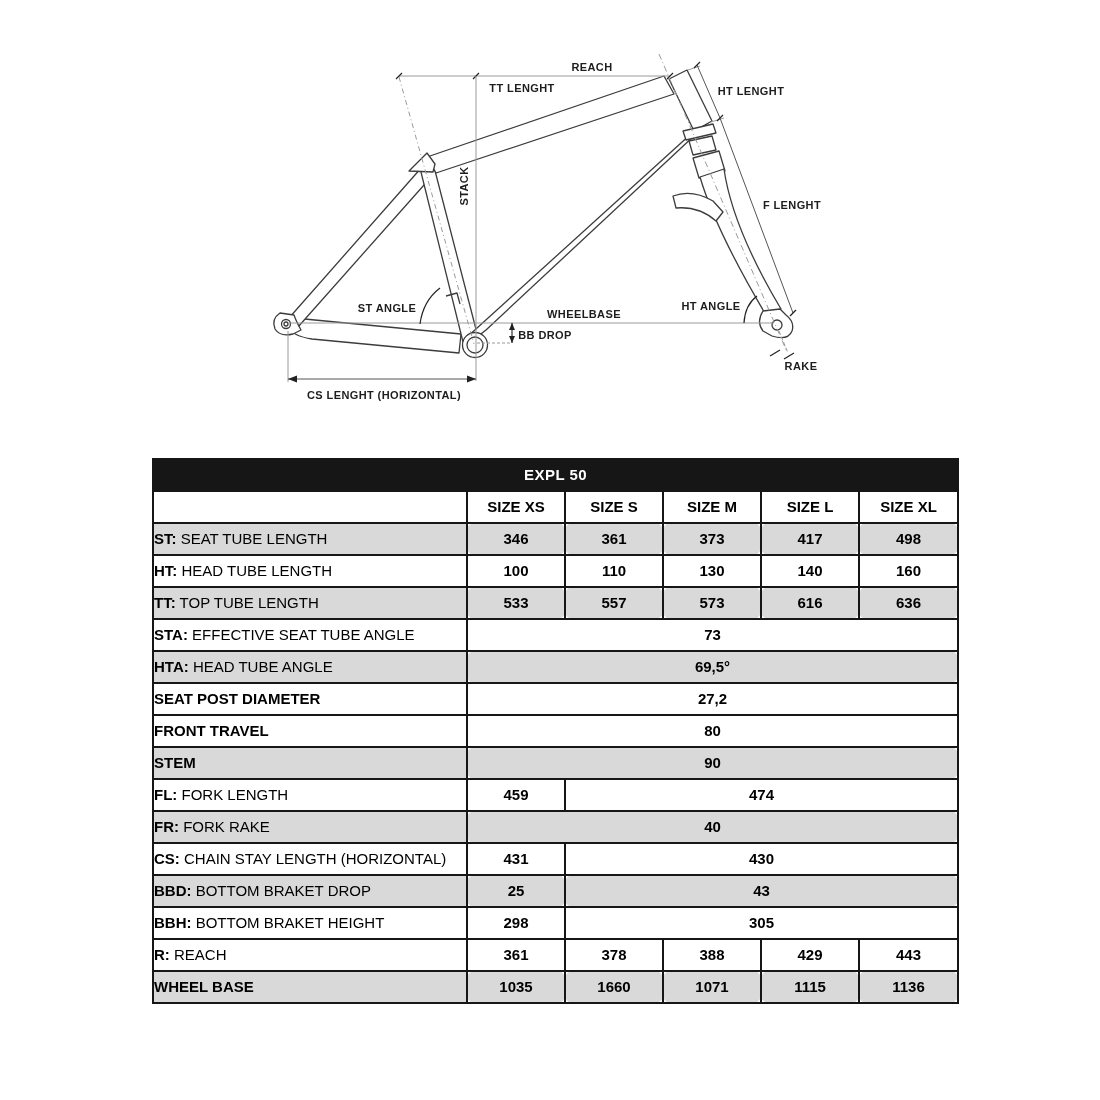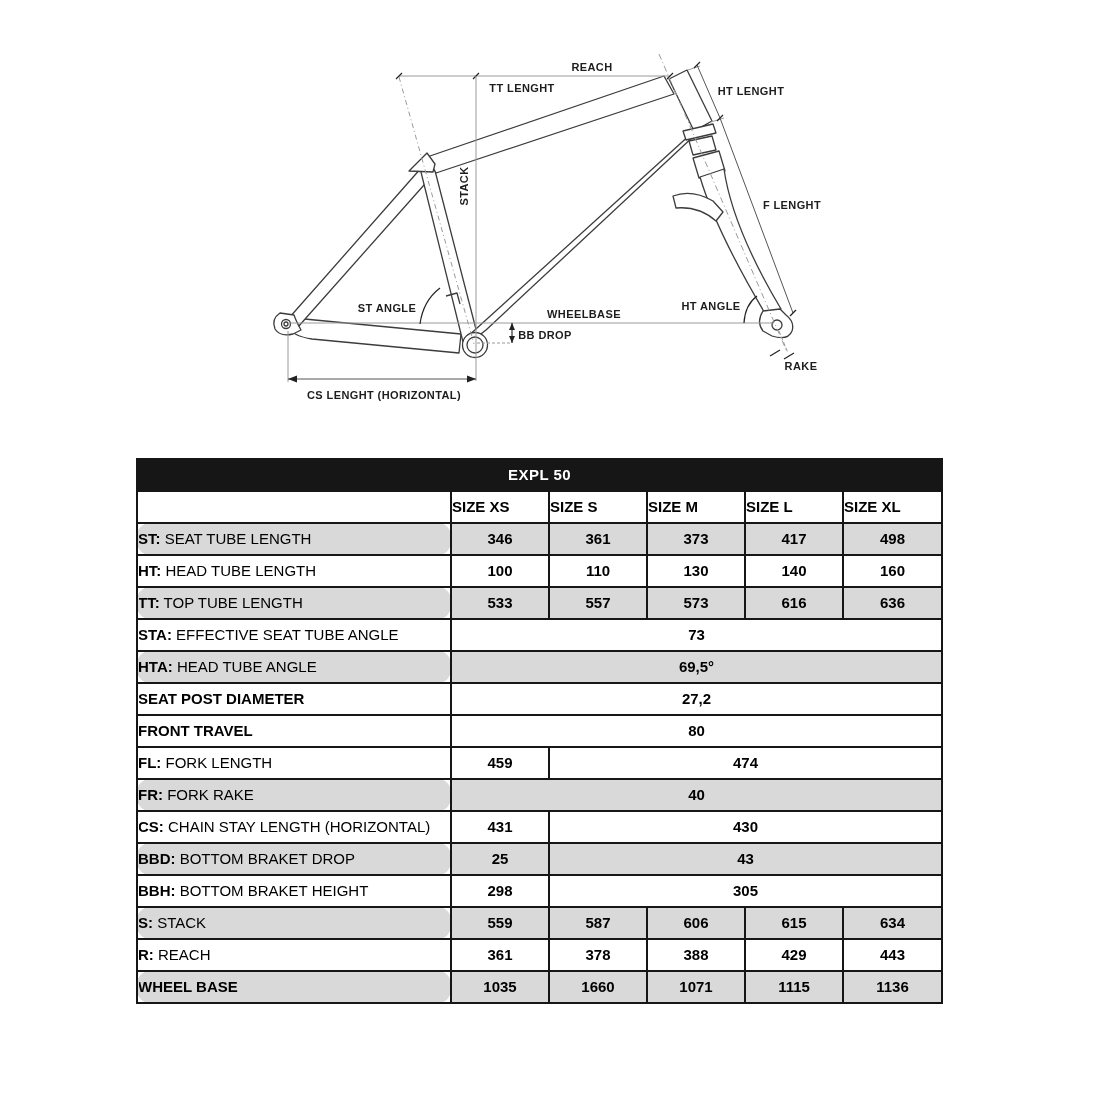--- a/index.html
+++ b/index.html
@@ -1,30 +1,30 @@
 <!DOCTYPE html>
 <html><head>
 <meta charset="utf-8">
 <style>
   html,body{margin:0;padding:0;background:#ffffff;}
   .canvas{position:relative;width:1100px;height:1100px;background:#fff;overflow:hidden;
           font-family:"Liberation Sans",sans-serif;}
   svg text{font-family:"Liberation Sans",sans-serif;font-weight:bold;fill:#1d1d1d;
            font-size:11px;letter-spacing:0.4px;}
   
-  .spec-wrap{position:absolute;left:136px;top:458px;}
+  .spec-wrap{position:absolute;left:152px;top:458px;}
   table.spec{border-collapse:collapse;table-layout:fixed;width:805px;}
   table.spec th,table.spec td{border:2px solid #161616;height:30px;padding:0;overflow:hidden;
            font-size:15px;line-height:30px;white-space:nowrap;}
   th.title{background:#161616;color:#fff;font-size:20px;font-weight:bold;height:27px;
            text-align:center;letter-spacing:0.5px;}
-  td.rlabel{text-align:left;padding-left:6px;font-weight:400;background:#fff;border-radius:13px;}
+  td.rlabel{text-align:left;padding-left:6px;font-weight:400;background:#fff;}
   td.rlabel b{font-weight:700;letter-spacing:0px;}
-  td.val{text-align:center;font-weight:700;background:#fff;}
-  td.colhead{text-align:left;font-weight:700;background:#fff;}
+  td.val{text-align:center;font-weight:700;background:#fff;border-radius:8px;}
+  td.colhead{text-align:center;font-weight:700;background:#fff;}
   td.corner{background:#fff;}
   tr.shade td{background:#d9d9d9;}
   td.span4{padding-right:98px;} 
 </style>
 </head>
 <body>
 
 <div class="canvas">
 
   <svg style="position:absolute;left:0;top:0" width="1100" height="450" viewBox="0 0 1100 450">
@@ -175,20 +175,24 @@
         <td class="val" colspan="5">69,5°</td>
       </tr>
       <tr>
         <td class="rlabel"><b>SEAT POST DIAMETER</b> <span></span></td>
         <td class="val" colspan="5">27,2</td>
       </tr>
       <tr>
         <td class="rlabel"><b>FRONT TRAVEL</b> <span></span></td>
         <td class="val" colspan="5">80</td>
       </tr>
+      <tr class="shade">
+        <td class="rlabel"><b>STEM</b> <span></span></td>
+        <td class="val" colspan="5">90</td>
+      </tr>
       <tr>
         <td class="rlabel"><b>FL:</b> <span>FORK LENGTH</span></td>
         <td class="val">459</td>
         <td class="val span4" colspan="4">474</td>
       </tr>
       <tr class="shade">
         <td class="rlabel"><b>FR:</b> <span>FORK RAKE</span></td>
         <td class="val" colspan="5">40</td>
       </tr>
       <tr>
@@ -198,28 +202,20 @@
       </tr>
       <tr class="shade">
         <td class="rlabel"><b>BBD:</b> <span>BOTTOM BRAKET DROP</span></td>
         <td class="val">25</td>
         <td class="val span4" colspan="4">43</td>
       </tr>
       <tr>
         <td class="rlabel"><b>BBH:</b> <span>BOTTOM BRAKET HEIGHT</span></td>
         <td class="val">298</td>
         <td class="val span4" colspan="4">305</td>
-      </tr>
-      <tr class="shade">
-        <td class="rlabel"><b>S:</b> <span>STACK</span></td>
-        <td class="val">559</td>
-        <td class="val">587</td>
-        <td class="val">606</td>
-        <td class="val">615</td>
-        <td class="val">634</td>
       </tr>
       <tr>
         <td class="rlabel"><b>R:</b> <span>REACH</span></td>
         <td class="val">361</td>
         <td class="val">378</td>
         <td class="val">388</td>
         <td class="val">429</td>
         <td class="val">443</td>
       </tr>
       <tr class="shade">

